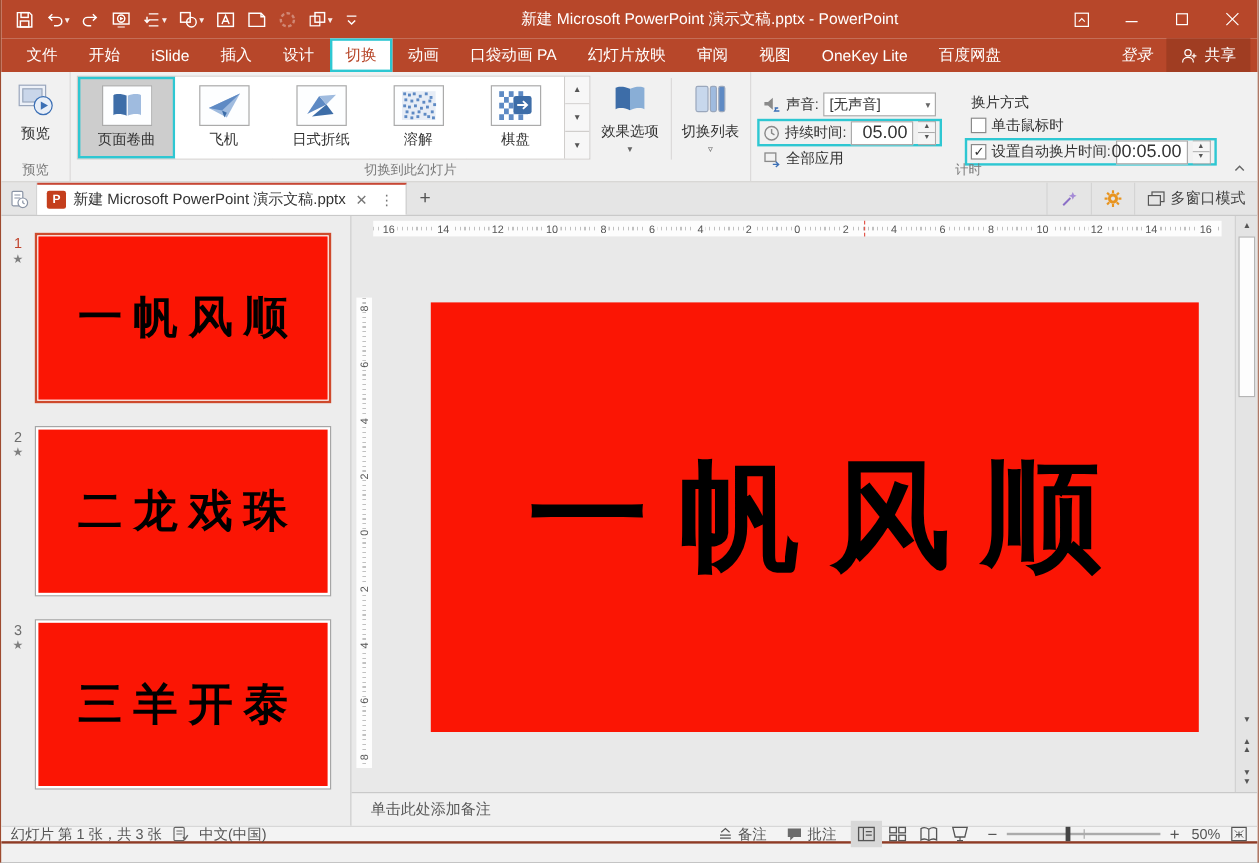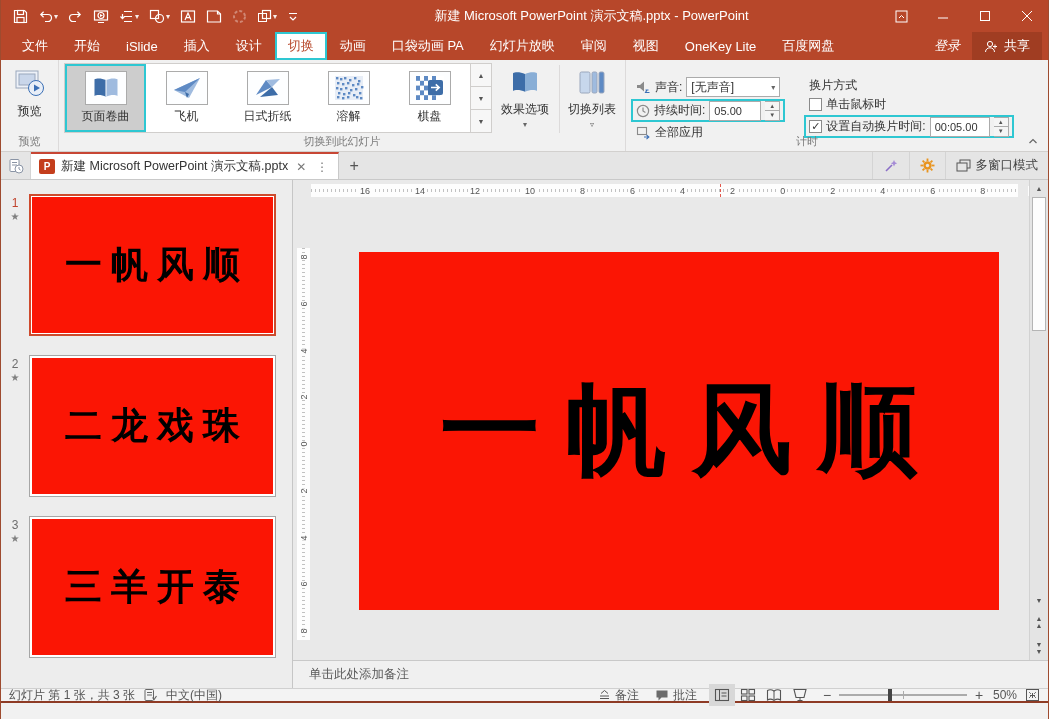--- a/index.html
+++ b/index.html
@@ -49,21 +49,21 @@
   .gal-scroll div:last-child { border-bottom:none; }
   
   .timing-cols { display:flex; gap:10px; padding:2px 6px 0 8px;margin-top:12px; }
   .tcol { display:flex; flex-direction:column; gap:2px; }
   .trow { display:flex; align-items:center; gap:4px; height:23px; font-size:12px; color:#333; }
   .trow.hl { border:2px solid #2EC7D2; padding:0 3px; margin-left:-5px; }
   .selbox { width:94px; height:20px; background:#fff; border:1px solid #ABABAB; display:flex;
             align-items:center; font-size:12px; color:#333; padding:0 4px; }
   .selbox .dd { margin-left:auto; font-size:8px; color:#666; }
   .numbox { width:52px; height:20px; background:#fff; border:1px solid #ABABAB; display:flex;
-            align-items:center; font-size:11px; color:#333; padding:0 4px; }
+            align-items:center; font-size:15px; color:#333; padding:0 4px;justify-content:flex-end; }
   .spinner { display:flex; flex-direction:column; width:15px; height:20px; border:1px solid #ABABAB; border-left:none; }
   .spinner span { flex:1; display:flex; align-items:center; justify-content:center; font-size:6px;
                   color:#555; background:#F5F5F5; }
   .spinner span:first-child { border-bottom:1px solid #ABABAB; }
   .chk { width:13px; height:13px; border:1px solid #8A8A8A; background:#fff; display:inline-flex;
          align-items:center; justify-content:center; font-size:11px; color:#333; }
   .collapse-ribbon { position:absolute; right:10px; bottom:4px; font-size:10px; color:#666; }
   
   .doctabs { height:28px; background:#E5E5E5; border-bottom:1px solid #C9C9C9; display:flex; align-items:stretch; }
   .session-icon { width:30px; display:flex; align-items:center; justify-content:center; border-right:1px solid #D4D4D4; }
@@ -89,21 +89,21 @@
   .thumb-slide { width:100%; height:100%; background:var(--slide-red); display:flex; align-items:center;
                  justify-content:center; }
   .thumb-slide span { font-family:"DejaVu Serif","Liberation Serif",serif; font-weight:900; color:#000;
                       font-size:37px; letter-spacing:9px; padding-left:9px; white-space:nowrap; }
   .main-col { flex:1; display:flex; flex-direction:column; }
   .editor { position:relative; height:480px; background:#E9E9E9; overflow:hidden; }
   .hruler { position:absolute; left:18px; right:30px; top:4px; height:13px; background:#FDFDFD;
             display:flex; align-items:center; justify-content:space-between; padding:0 6px;
             background-image:repeating-linear-gradient(to right, rgba(120,120,120,.45) 0 1px, transparent 1px 4px);
             background-size:100% 3px; background-position:0 5px; background-repeat:no-repeat; }
-  .hruler span { font-size:9px; color:#555; background:#FDFDFD; padding:0 2px;margin-left:41px; }
+  .hruler span { font-size:9px; color:#555; background:#FDFDFD; padding:0 2px; }
   .ruler-cursor { position:absolute; left:57.8%; top:0; bottom:0; width:0; border-left:1px dashed #E2574C; }
   .vruler { position:absolute; left:4px; top:68px; width:13px; height:392px; background:#FDFDFD;
             display:flex; flex-direction:column; align-items:center; justify-content:space-between; padding:4px 0;
             background-image:repeating-linear-gradient(to bottom, rgba(120,120,120,.45) 0 1px, transparent 1px 4px);
             background-size:3px 100%; background-position:5px 0; background-repeat:no-repeat; }
   .vruler span { font-size:9px; color:#555; background:#FDFDFD; transform:rotate(-90deg); }
   .slide-canvas { position:absolute; left:66px; top:72px; width:640px; height:358px; background:var(--slide-red);
                   display:flex; align-items:center; justify-content:center; }
   .slide-canvas span { font-family:"DejaVu Serif","Liberation Serif",serif; font-weight:900; color:#000;
                        font-size:100px; letter-spacing:26px; padding-left:26px; white-space:nowrap; }

